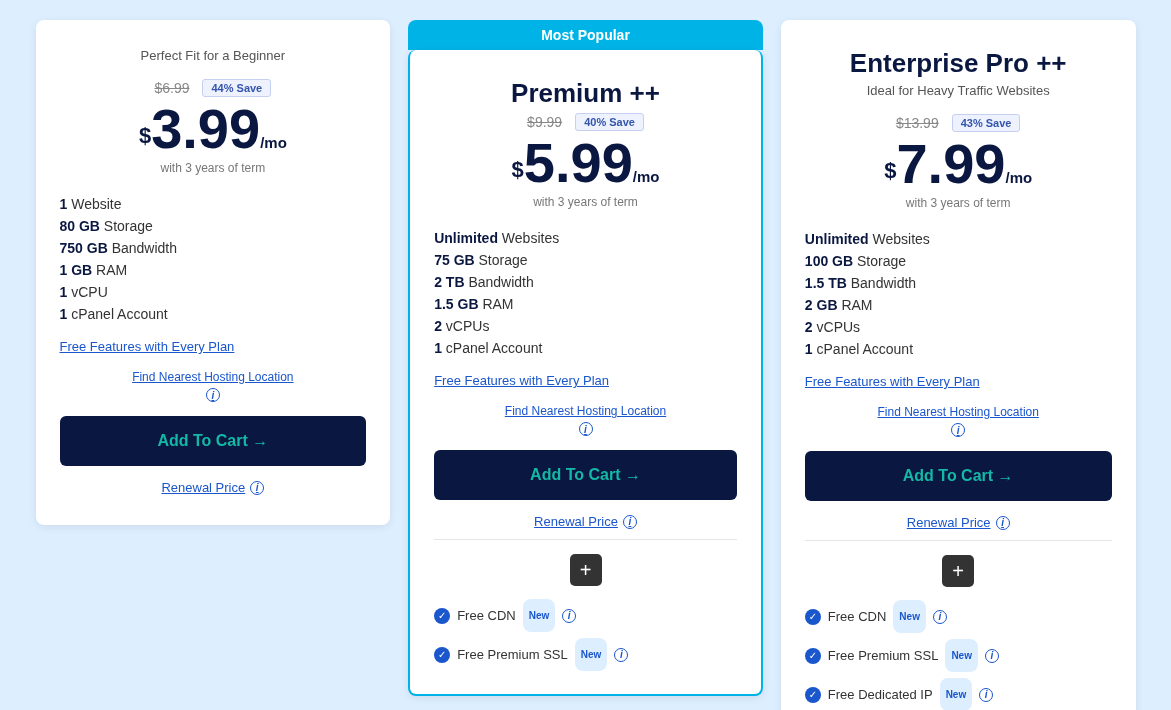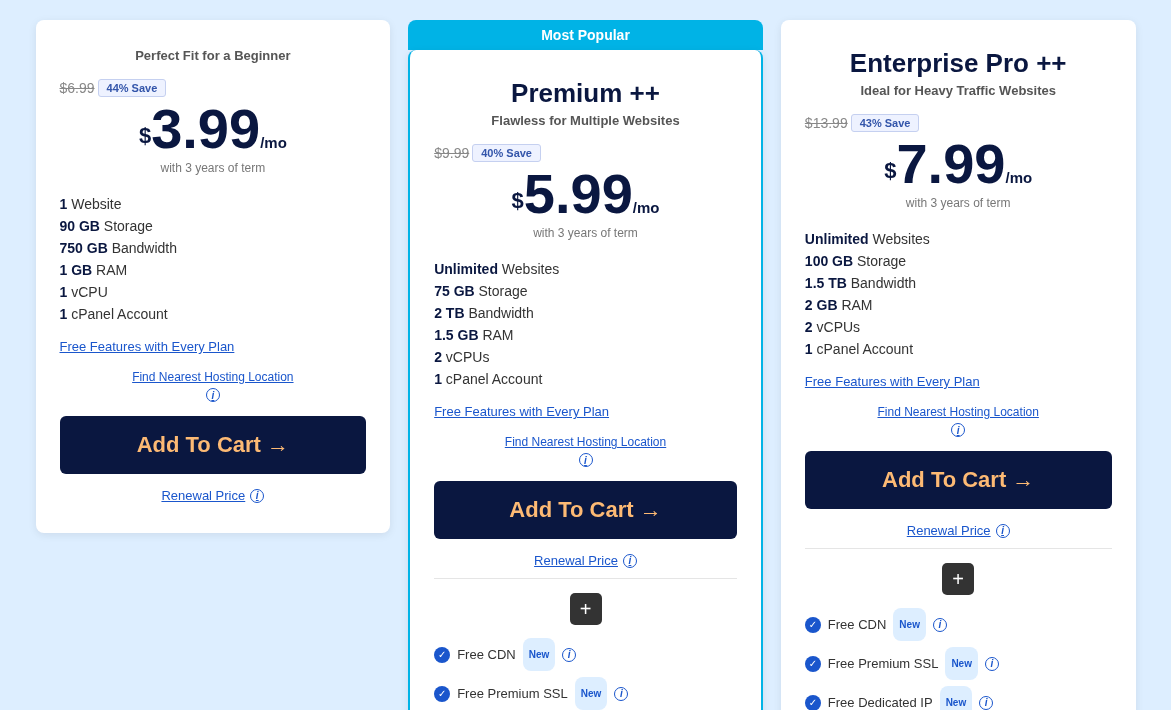--- a/index.html
+++ b/index.html
@@ -54,27 +54,26 @@
       font-weight: 900;
       color: #0a1740;
       text-align: center;
       margin-bottom: 4px;
     }
     .plan-subtitle {
       font-size: 13px;
       color: #555;
       text-align: center;
       margin-bottom: 16px;
-      font-weight: bold;
     }
     .pricing-row {
       display: flex;
       align-items: center;
-      justify-content: flex-start;
-      gap: 3px;
+      justify-content: center;
+      gap: 13px;
       margin-bottom: 4px;
     }
     .original-price {
       font-size: 14px;
       color: #888;
       text-decoration: line-through;
     }
     .save-badge {
       background: #eef2ff;
       color: #3355aa;
@@ -158,22 +157,22 @@
       font-size: 10px;
       color: #1a56cc;
       font-style: italic;
       font-weight: bold;
       flex-shrink: 0;
     }
     .add-to-cart-btn {
       display: block;
       width: 100%;
       background: #0a1740;
-      color: #fdba74;
-      font-size: 22px;
+      color: #14b8a6;
+      font-size: 16px;
       font-weight: 700;
       border: none;
       border-radius: 6px;
       padding: 16px 0;
       cursor: pointer;
       text-align: center;
       margin-bottom: 14px;
     }
     .renewal-price-row {
       display: flex;
@@ -249,21 +248,21 @@
           <span class="save-badge">44% Save</span>
         </div>
         <div class="current-price-row">
           <span class="dollar-sign">$</span>
           <span class="price-number">3.99</span>
           <span class="per-mo">/mo</span>
         </div>
         <p class="price-note">with 3 years of term</p>
         <ul class="features-list">
           <li><strong>1</strong> Website</li>
-          <li><strong>90 GB</strong> Storage</li>
+          <li><strong>80 GB</strong> Storage</li>
           <li><strong>750 GB</strong> Bandwidth</li>
           <li><strong>1 GB</strong> RAM</li>
           <li><strong>1</strong> vCPU</li>
           <li><strong>1</strong> cPanel Account</li>
         </ul>
         <a class="free-features-link">Free Features with Every Plan</a>
         <div class="hosting-location">
           <span>Find Nearest Hosting Location</span>
           <span class="info-icon">i</span>
         </div>
@@ -272,21 +271,20 @@
           <span>Renewal Price</span>
           <span class="info-icon">i</span>
         </div>
 
       </div>
     </div>
     <div class="featured-wrapper">
       <div class="most-popular-banner">Most Popular</div>
       <div class="plan-card featured">
         <h2 class="plan-title">Premium ++</h2>
-        <p class="plan-subtitle">Flawless for Multiple Websites</p>
         <div class="pricing-row">
           <span class="original-price">$9.99</span>
           <span class="save-badge">40% Save</span>
         </div>
         <div class="current-price-row">
           <span class="dollar-sign">$</span>
           <span class="price-number">5.99</span>
           <span class="per-mo">/mo</span>
         </div>
         <p class="price-note">with 3 years of term</p>

